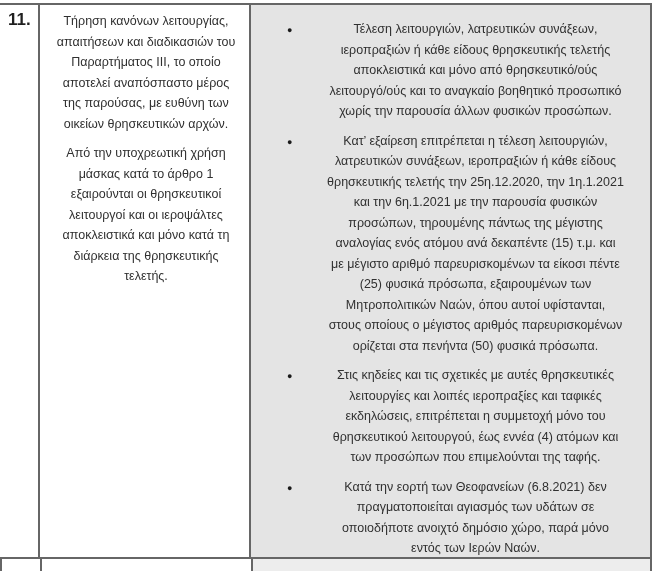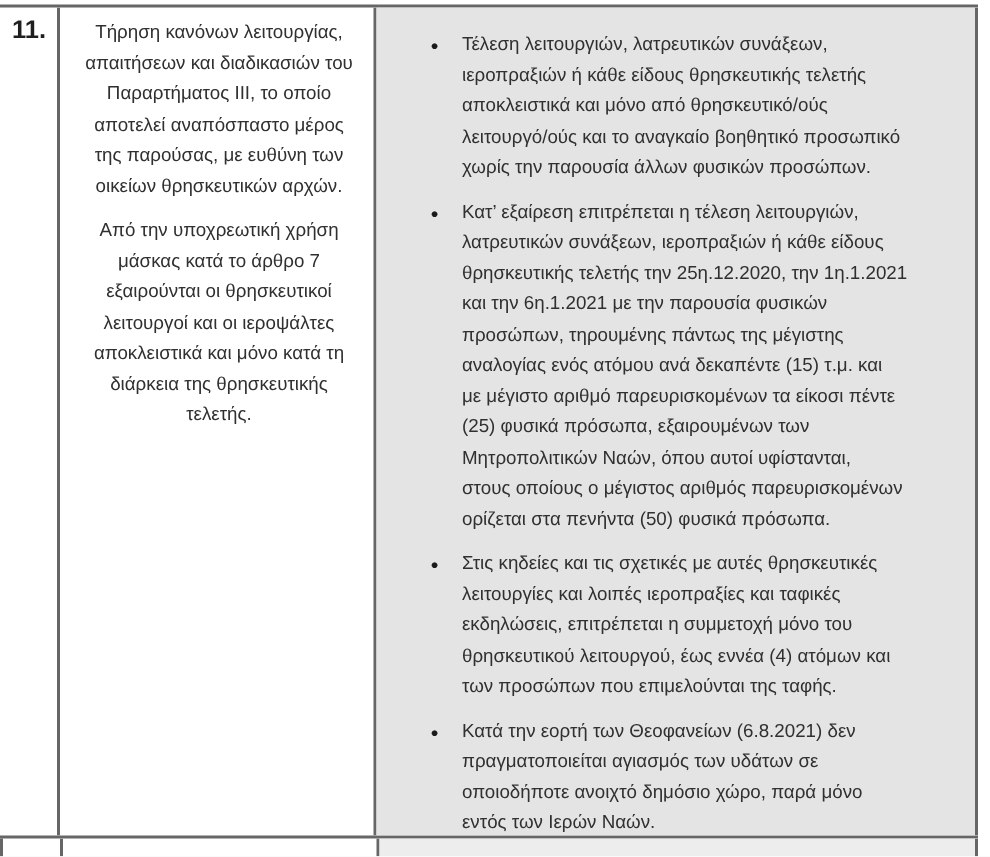--- a/index.html
+++ b/index.html
@@ -78,20 +78,21 @@
   .dot{
     flex:0 0 21px;
     width:21px;
     font-size:9px;
     color:#1a1a1a;
   }
   .btext{
     flex:1 1 auto;
     max-width:335px;
     white-space:pre-line;
+    text-align:center;
   }
   .row2{
     display:flex;
     height:12px;
     border-left:2px solid var(--border);
     overflow:hidden;
   }
   .row2 .cell-num{padding:0;}
   .row2 .cell-topic{padding:0;}
   .row2 .cell-measures{
@@ -112,21 +113,21 @@
       </div>
 
       <div class="cell cell-topic">
         <p class="para">Τήρηση κανόνων λειτουργίας,
 απαιτήσεων και διαδικασιών του
 Παραρτήματος III, το οποίο
 αποτελεί αναπόσπαστο μέρος
 της παρούσας, με ευθύνη των
 οικείων θρησκευτικών αρχών.</p>
         <p class="para">Από την υποχρεωτική χρήση
-μάσκας κατά το άρθρο 7
+μάσκας κατά το άρθρο 1
 εξαιρούνται οι θρησκευτικοί
 λειτουργοί και οι ιεροψάλτες
 αποκλειστικά και μόνο κατά τη
 διάρκεια της θρησκευτικής
 τελετής.</p>
       </div>
 
       <div class="cell cell-measures">
 
         <div class="bullet-item">

